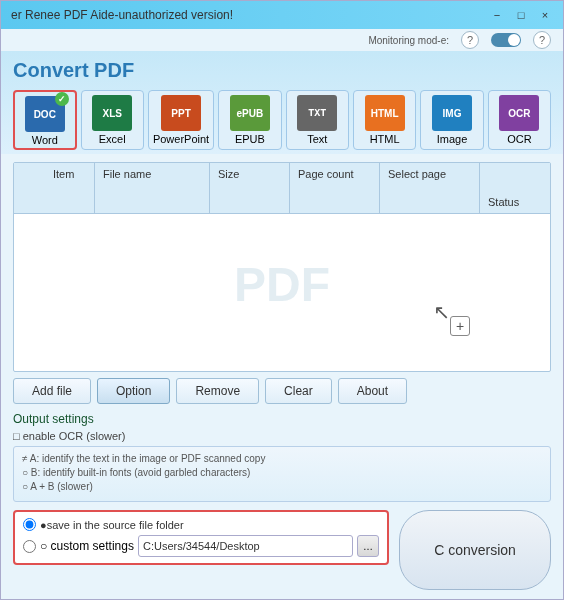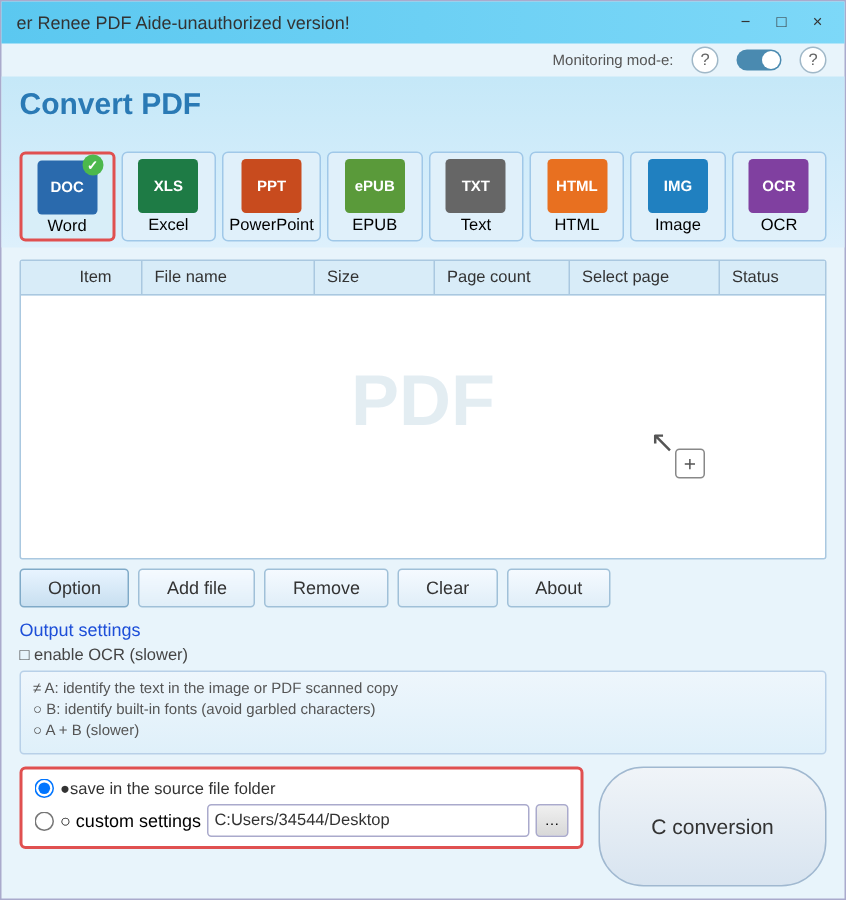--- a/index.html
+++ b/index.html
@@ -49,21 +49,21 @@
       border: none;
     }
     .header {
       background: linear-gradient(to bottom, #c5e8f8, #ddf0fc);
       padding: 8px 12px 0 12px;
     }
     .app-title {
       font-size: 20px;
       font-weight: bold;
       color: #2a7ab5;
-      margin-bottom: 19px;
+      margin-bottom: 8px;
     }
     .toolbar {
       display: flex;
       gap: 4px;
       padding-bottom: 4px;
     }
     .tool-btn {
       display: flex;
       flex-direction: column;
       align-items: center;
@@ -88,21 +88,21 @@
       font-size: 10px;
       font-weight: bold;
       border-radius: 3px;
       margin-bottom: 2px;
       position: relative;
     }
     .icon-word { background: #2a6aad; color: white; }
     .icon-excel { background: #1e7b45; color: white; }
     .icon-ppt { background: #c84b1e; color: white; }
     .icon-epub { background: #5a9a3a; color: white; }
-    .icon-txt { background: #666; color: white; }
+    .icon-txt { background: #666; color: white; font-family: Liberation Mono, monospace; }
     .icon-html { background: #e87020; color: white; }
     .icon-img { background: #2080c0; color: white; }
     .icon-ocr { background: #8040a0; color: white; }
     .check-badge {
       position: absolute;
       top: -4px;
       right: -4px;
       width: 14px;
       height: 14px;
       background: #4cb84c;
@@ -137,21 +137,21 @@
       color: #333;
       font-weight: normal;
       border-right: 1px solid #aac8e0;
     }
     .th:last-child { border-right: none; }
     .th-item { width: 50px; margin-left: 31px; }
     .th-filename { flex: 1; }
     .th-size { width: 80px; }
     .th-pagecount { width: 90px; }
     .th-selectpage { width: 100px; }
-    .th-status { width: 70px; }
+    .th-status { width: 70px; margin-top: 28px; }
     .table-body {
       height: 140px;
       display: flex;
       align-items: center;
       justify-content: center;
       position: relative;
     }
     .pdf-watermark {
       opacity: 0.15;
       font-size: 48px;
@@ -198,21 +198,21 @@
     }
     .action-btn.active {
       background: linear-gradient(to bottom, #e8f4ff, #c8dff0);
       border-color: #80aac8;
     }
     .output-settings {
       margin-top: 8px;
     }
     .settings-title {
       font-size: 12px;
-      color: #1d4ed8;
+      color: #14532d;
       margin-bottom: 4px;
     }
     .ocr-label {
       font-size: 11px;
       color: #444;
       margin-bottom: 4px;
       display: flex;
       align-items: center;
       gap: 4px;
     }
@@ -432,22 +432,22 @@
         <div class="th th-status">Status</div>
       </div>
       <div class="table-body">
         <div class="pdf-watermark">PDF</div>
         <div class="cursor-icon">↖</div>
         <div class="plus-btn">+</div>
       </div>
     </div>
 
     <div class="action-bar">
+      <button class="action-btn">Add file</button>
       <button class="action-btn active">Option</button>
-      <button class="action-btn">Add file</button>
       <button class="action-btn">Remove</button>
       <button class="action-btn">Clear</button>
       <button class="action-btn">About</button>
     </div>
 
     <div class="output-settings">
       <div class="settings-title">Output settings</div>
       <div class="ocr-label">
         <span>□ enable OCR (slower)</span>
       </div>

